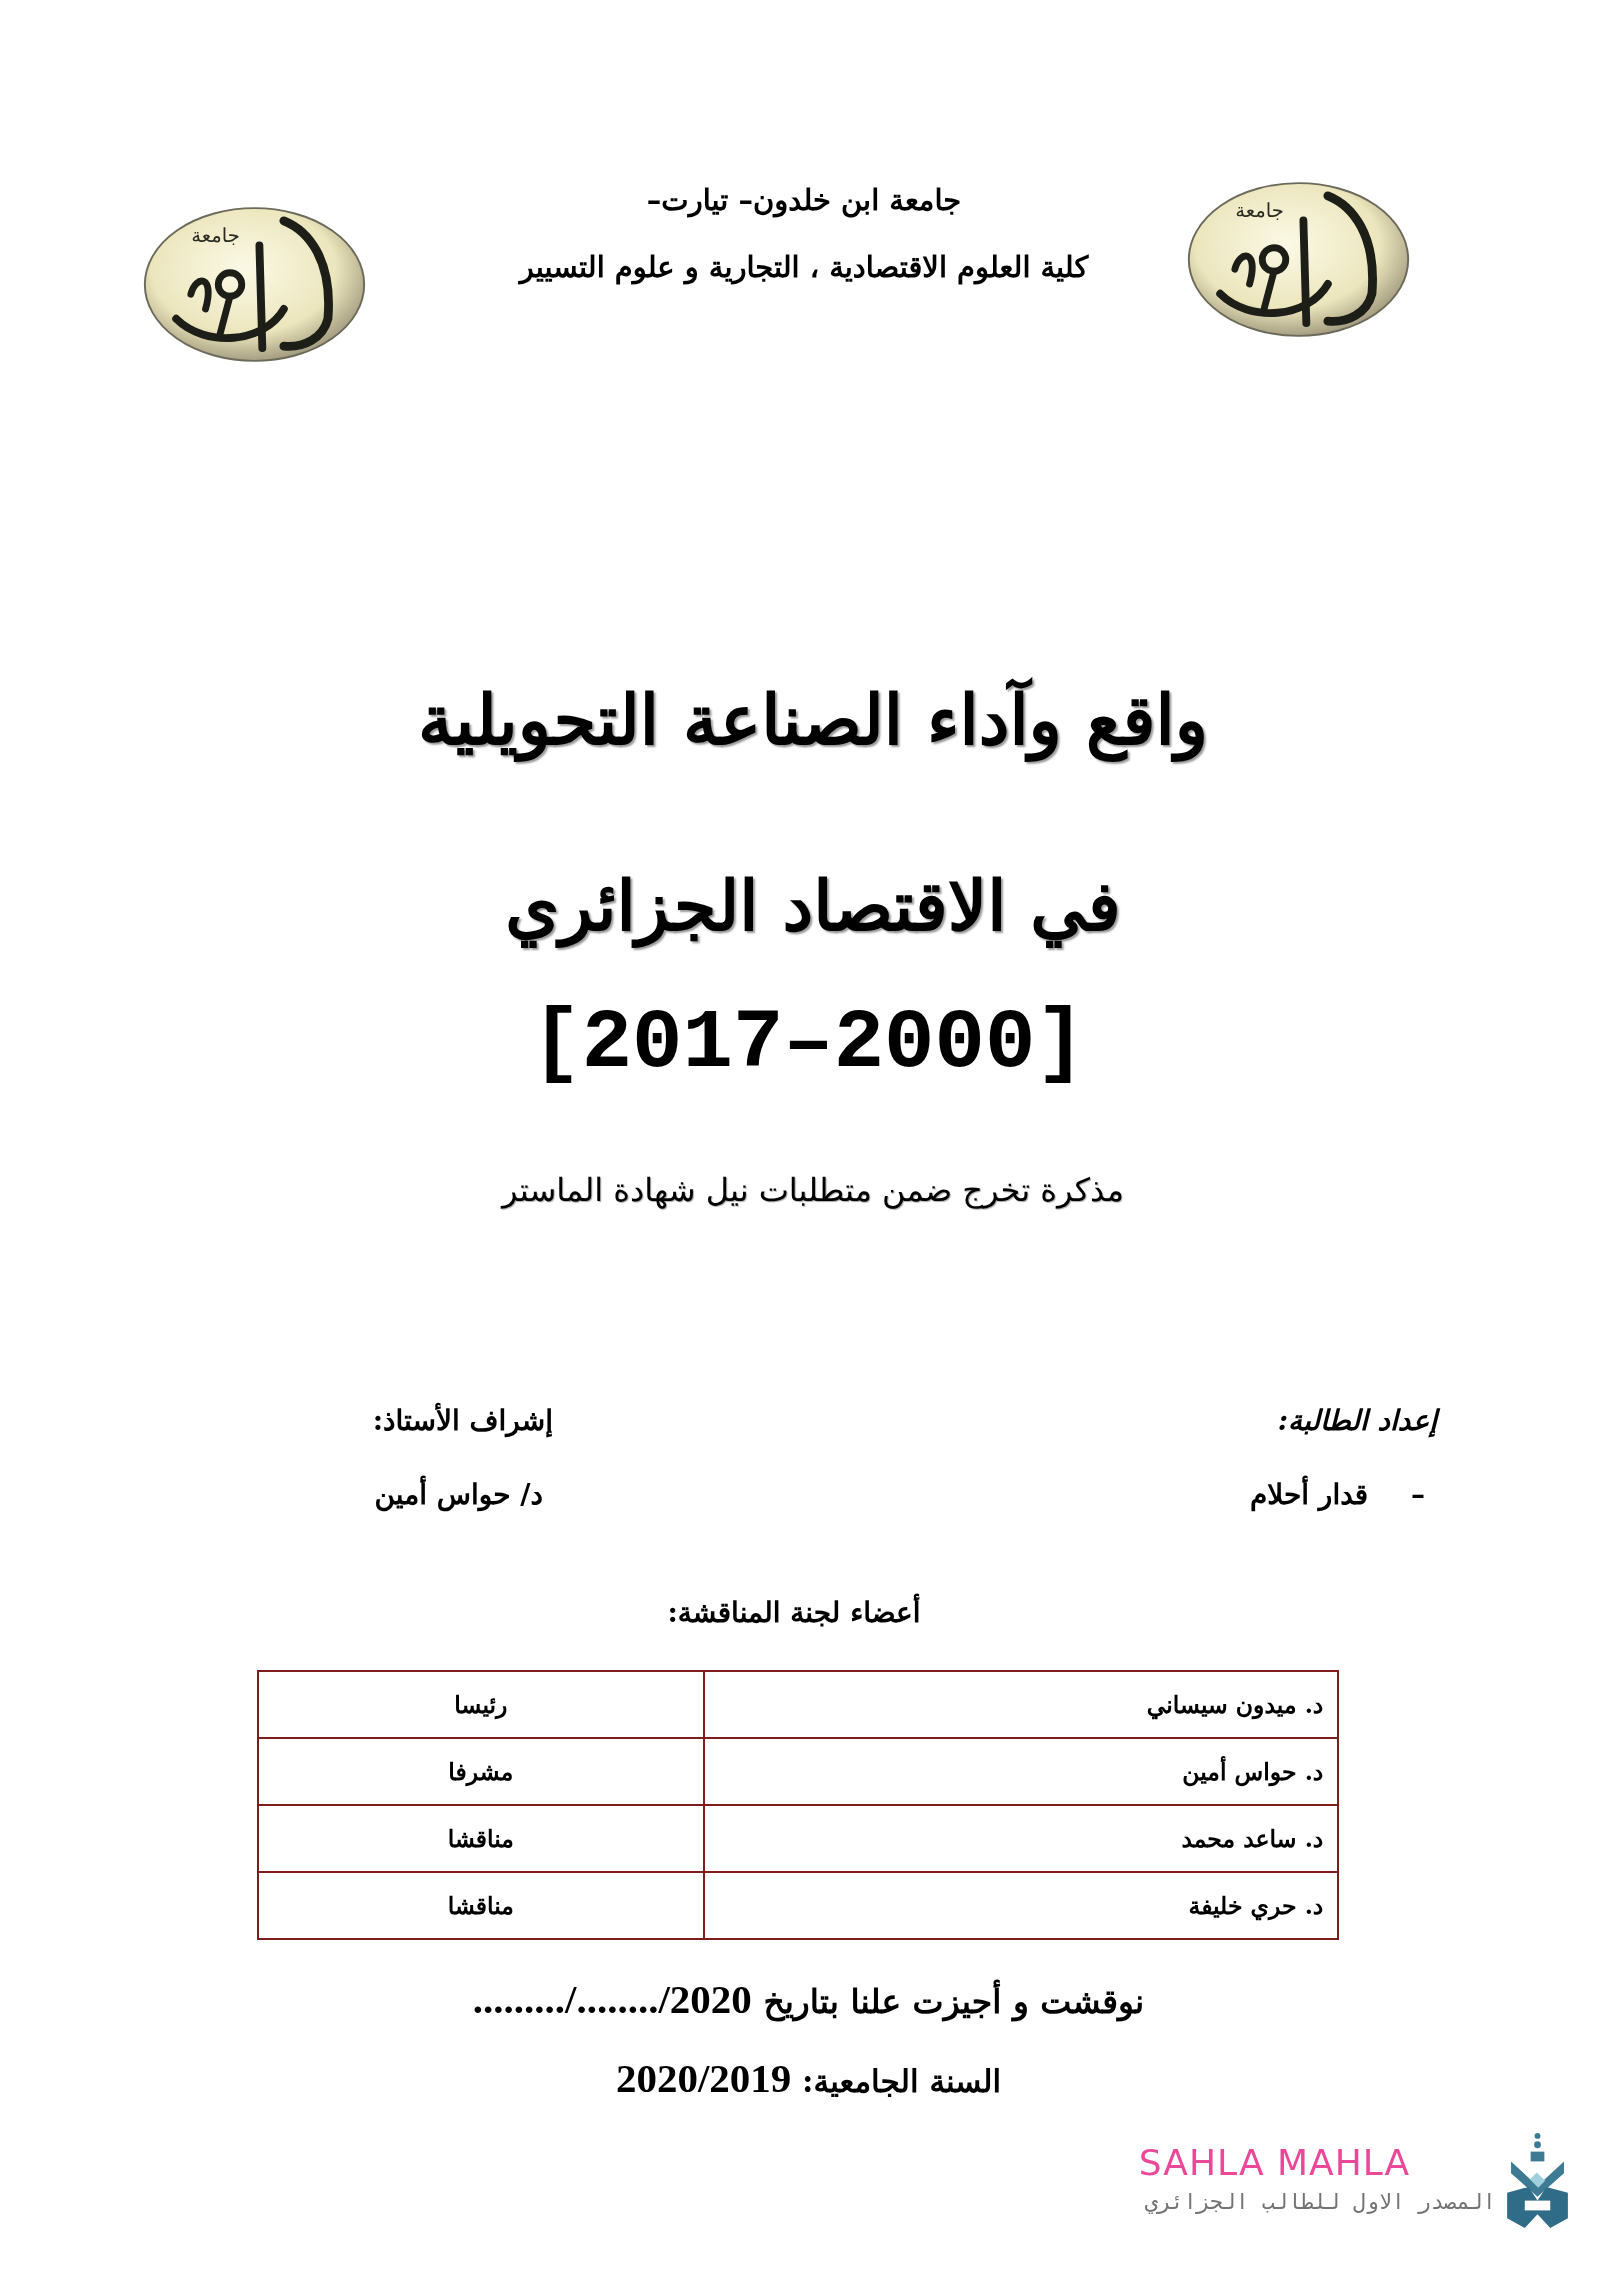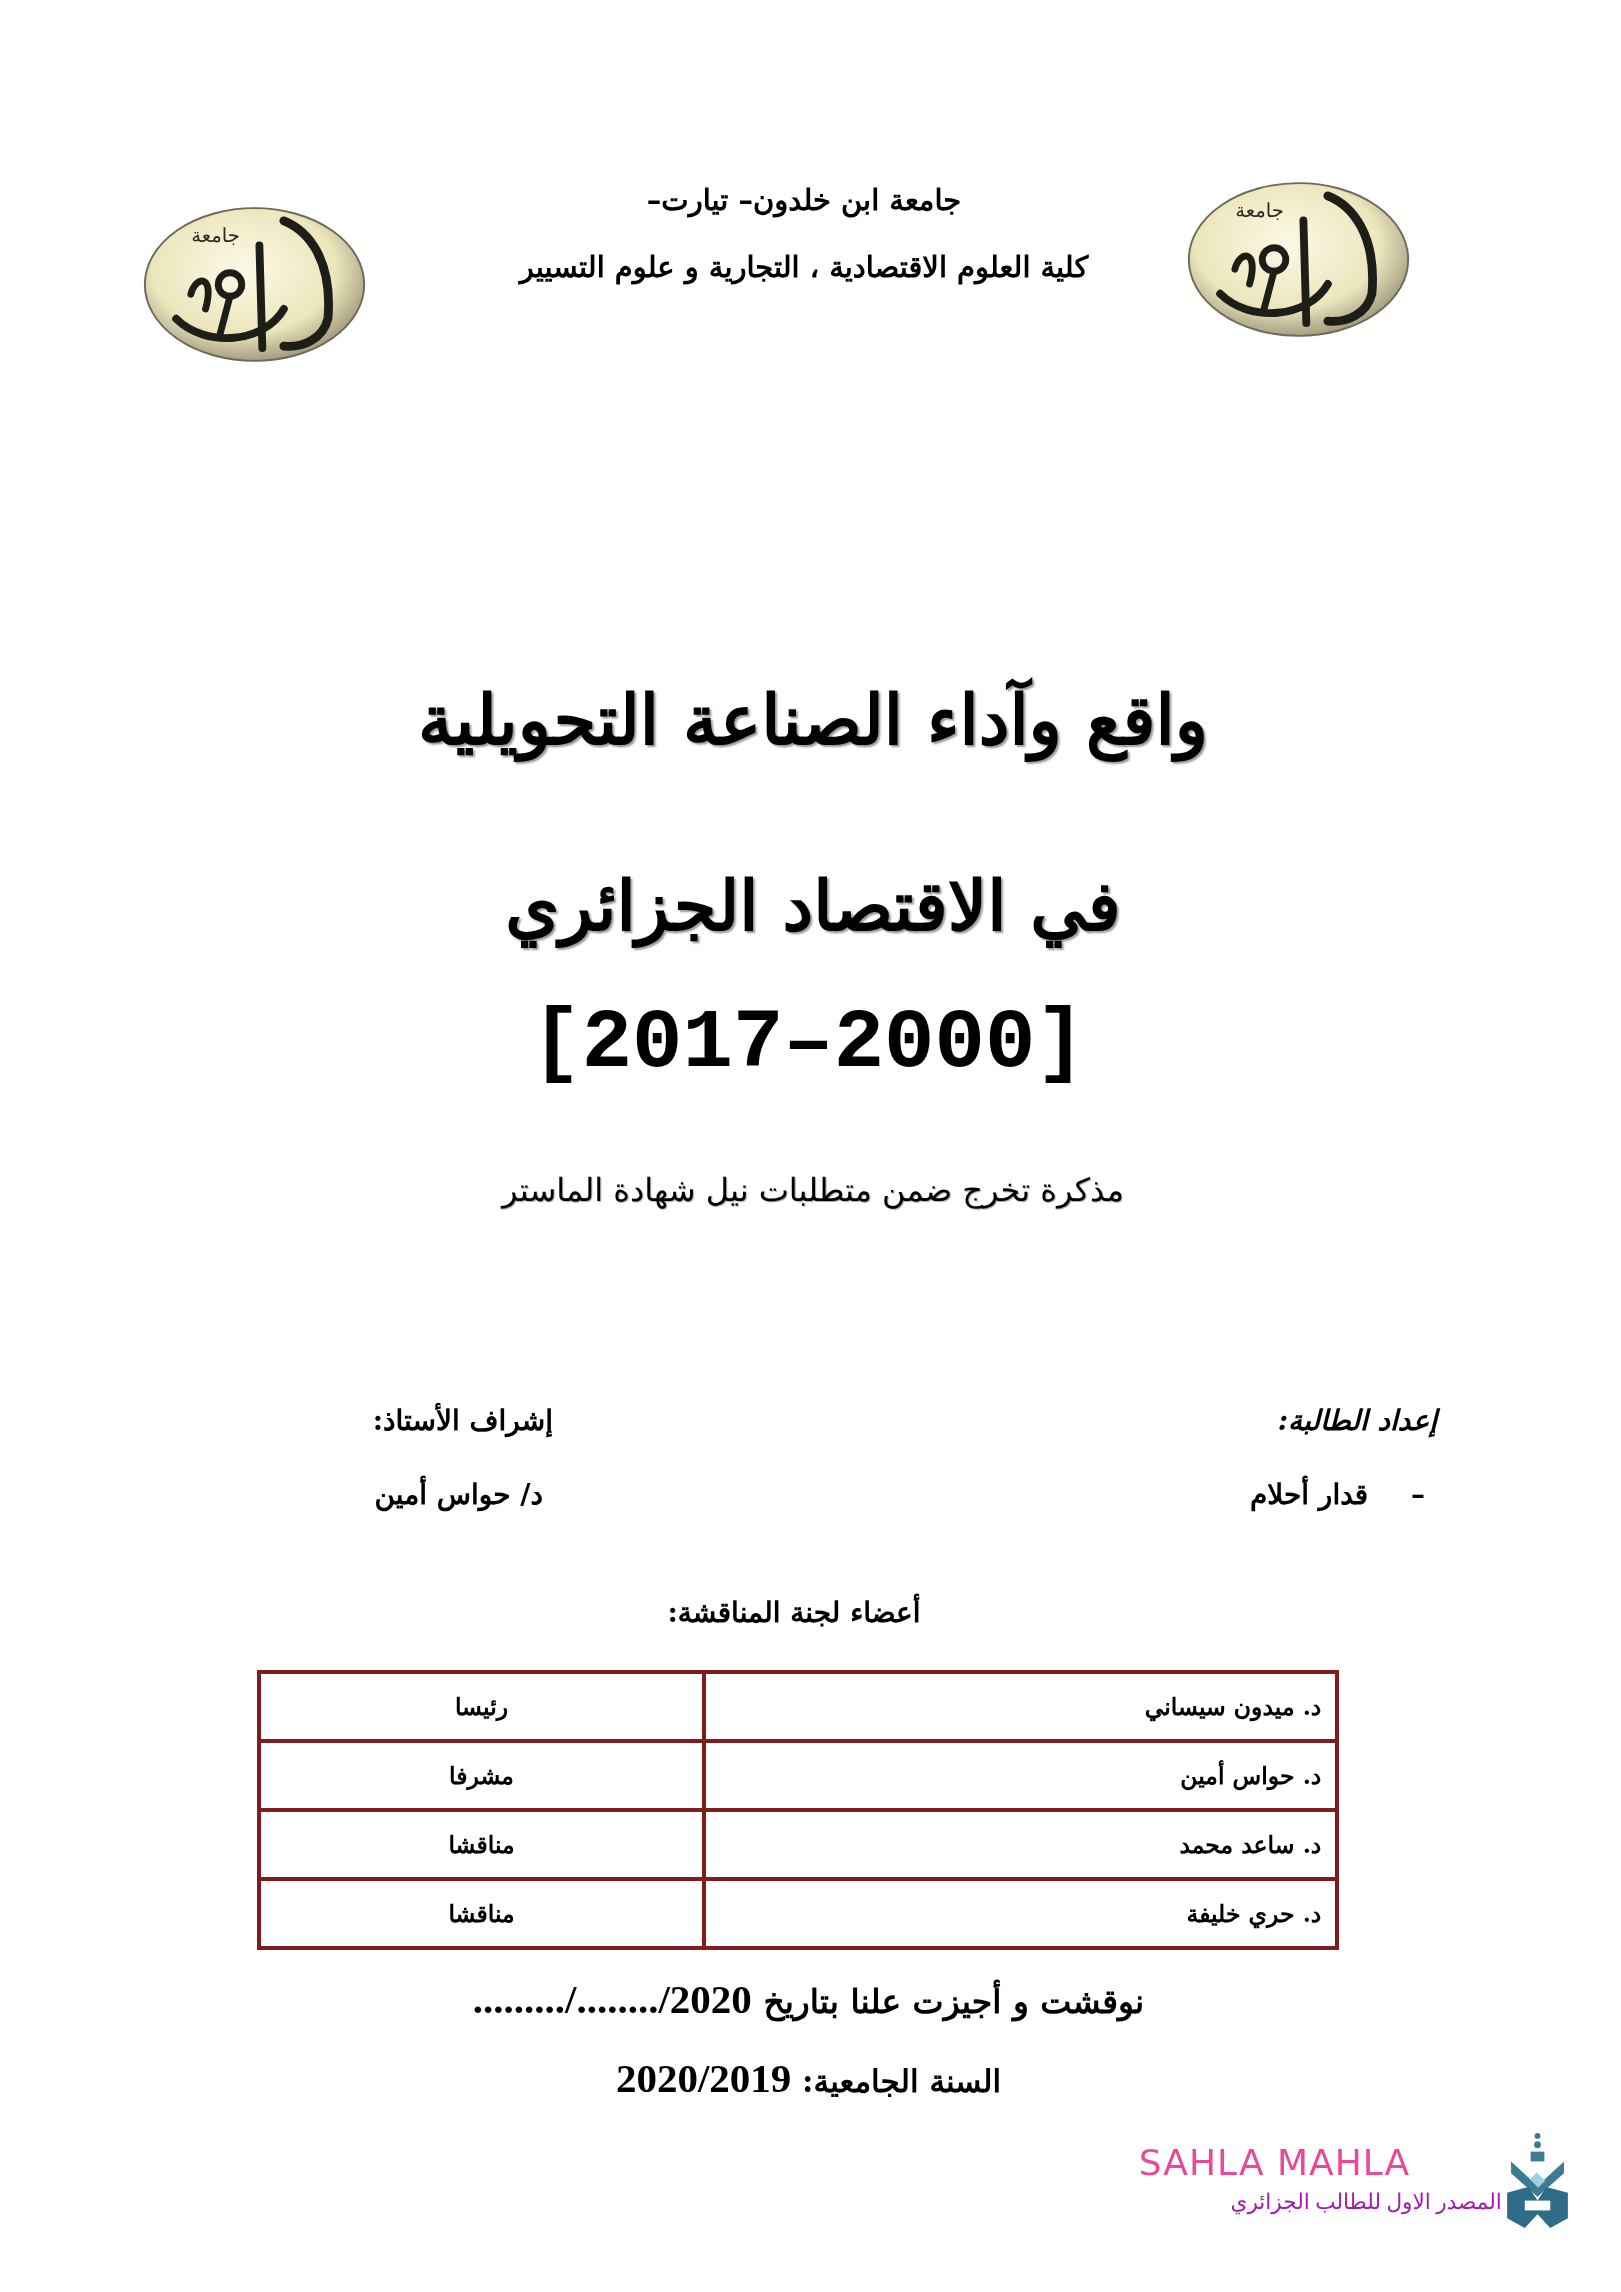--- a/index.html
+++ b/index.html
@@ -88,21 +88,21 @@
 
     
     .committee-table {
       position: absolute;
       left: 257px; top: 1670px;
       width: 1082px;
       border-collapse: collapse;
       direction: rtl;
     }
     .committee-table td {
-      border: 4px solid #7f1d1d;
+      border: 2px solid #7f1d1d;
       height: 65px;
       font-weight: bold;
       font-size: 23.5px;
       padding: 0 13.7px;
       white-space: nowrap;
     }
     .committee-table td.name-cell { width: 623px; text-align: right; }
     .committee-table td.role-cell { width: 431px; text-align: center; }
 
     
@@ -139,27 +139,27 @@
       font-family: "DejaVu Sans", "Liberation Sans", sans-serif;
       font-size: 36px;
       letter-spacing: 1px;
       color: #ec4899;
       white-space: nowrap;
       direction: ltr;
     }
     .wm-arabic {
       position: absolute;
       left: 11.8px; top: 57px;
-      font-family: Liberation Serif, serif;
+      font-family: Liberation Mono, monospace;
       font-size: 21.6px;
-      color: #a21caf;
+      color: #737373;
       white-space: nowrap;
       direction: rtl;
       width: 363px;
-      text-align: right;
+      text-align: center;
     }
     .wm-mark {
       position: absolute;
       left: 374px; top: 0px; width: 74px; height: 98px;
     }
   </style>
 </head>
 <body>
 
 <div class="abs logo logo-left">

